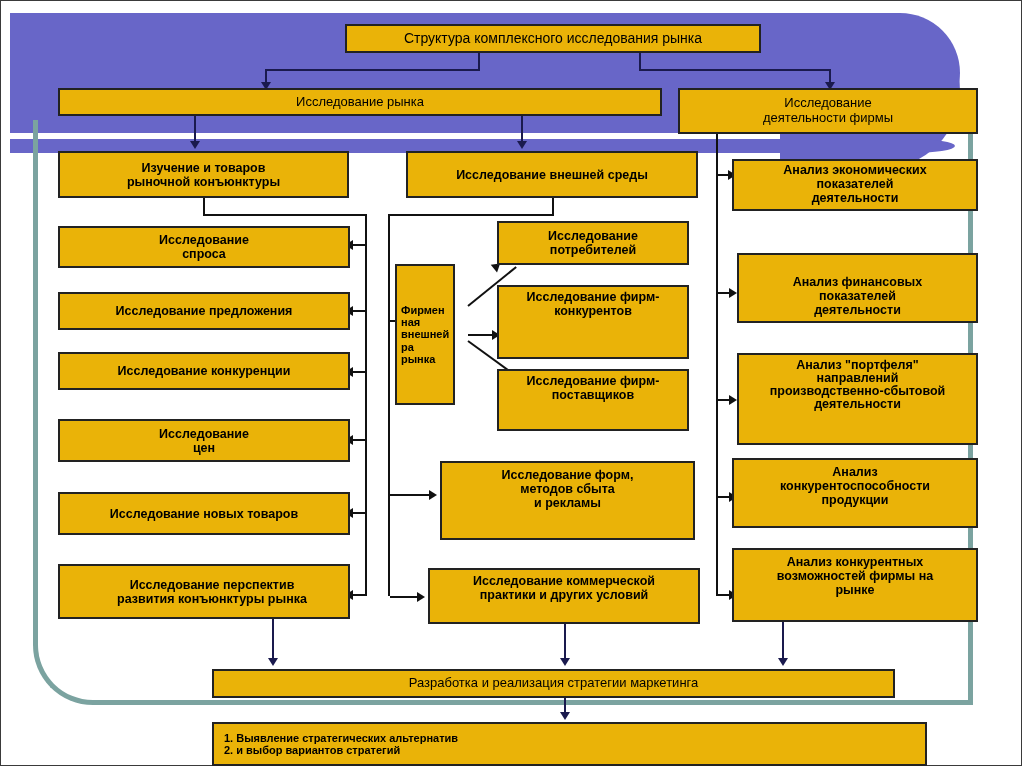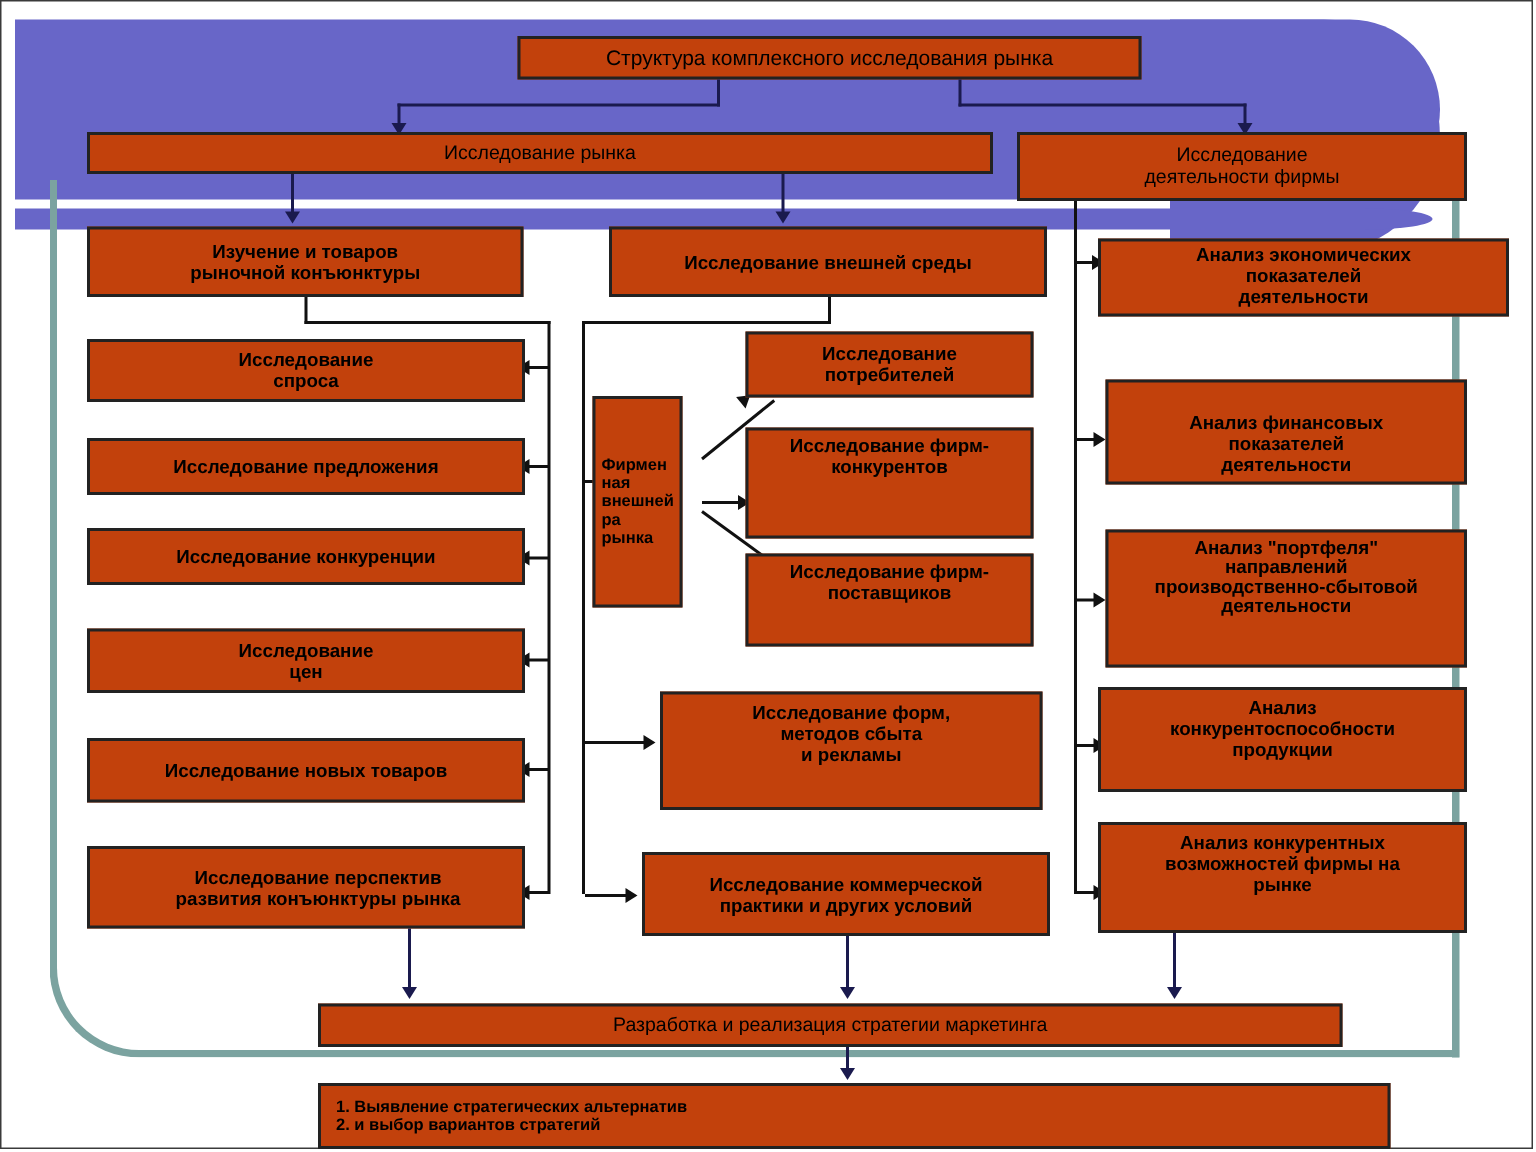--- a/index.html
+++ b/index.html
@@ -15,21 +15,21 @@
   #purple-strip{left:10px;top:139px;width:945px;height:14px;border-top-right-radius:90px 14px;border-bottom-right-radius:90px 14px;}
   #purple-blob{left:780px;top:13px;width:180px;height:155px;border-radius:0 90px 90px 0;background:#6866c8;position:absolute;}
 
   
   #teal-rect{position:absolute;left:33px;top:120px;width:940px;height:585px;
      border:5px solid #7ba3a0;border-top:none;border-right:none;
      border-bottom-left-radius:60px;box-sizing:border-box;}
   #teal-right{position:absolute;left:968px;top:120px;width:5px;height:585px;background:#7ba3a0;}
 
   
-  .box{position:absolute;background:#c2410c;border:2px solid #222;box-sizing:border-box;
+  .box{position:absolute;background:#eab308;border:2px solid #222;box-sizing:border-box;
        display:flex;align-items:center;justify-content:center;text-align:center;
        font-weight:bold;color:#000;line-height:1.12;padding:2px 4px;}
   .box.lead{font-weight:normal;}
 
   
   .ln{position:absolute;background:#1a1a4e;}
   .ln.k{background:#111;}
   .arrowhead{position:absolute;width:0;height:0;}
   .ah-down{border-left:5px solid transparent;border-right:5px solid transparent;border-top:8px solid #1a1a4e;}
   .ah-left{border-top:5px solid transparent;border-bottom:5px solid transparent;border-right:8px solid #111;}
@@ -186,40 +186,40 @@
     <span>Исследование фирм-</span>
     <span>поставщиков</span>
   </div>
 
   <div class="box" style="left:440px;top:461px;width:255px;height:79px;font-size:12.5px;flex-direction:column;justify-content:flex-start;padding-top:5px;">
     <span>Исследование форм,</span>
     <span>методов сбыта</span>
     <span>и рекламы</span>
   </div>
 
-  <div class="box" style="left:428px;top:568px;width:272px;height:56px;font-size:12.5px;flex-direction:column;justify-content:center;padding-top:4px;">
+  <div class="box" style="left:428px;top:568px;width:272px;height:56px;font-size:12.5px;flex-direction:column;justify-content:flex-start;padding-top:4px;">
     <span>Исследование коммерческой</span>
     <span>практики и других условий</span>
   </div>
 
   <div class="ln k" style="left:716px;top:176px;width:2px;height:420px;"></div>
 
   <div class="ln k" style="left:716px;top:292px;width:16px;height:2px;"></div>
   <div class="arrowhead ah-right" style="left:729px;top:288px;"></div>
 
   <div class="ln k" style="left:716px;top:399px;width:16px;height:2px;"></div>
   <div class="arrowhead ah-right" style="left:729px;top:395px;"></div>
 
   <div class="ln k" style="left:716px;top:496px;width:16px;height:2px;"></div>
   <div class="arrowhead ah-right" style="left:729px;top:492px;"></div>
 
   <div class="ln k" style="left:716px;top:594px;width:16px;height:2px;"></div>
   <div class="arrowhead ah-right" style="left:729px;top:590px;"></div>
 
-  <div class="box" style="left:732px;top:159px;width:274px;height:52px;font-size:12.5px;flex-direction:column;justify-content:flex-start;padding-top:2px;">
+  <div class="box" style="left:732px;top:159px;width:246px;height:52px;font-size:12.5px;flex-direction:column;justify-content:flex-start;padding-top:2px;">
     <span>Анализ экономических</span>
     <span>показателей</span>
     <span>деятельности</span>
   </div>
 
   <div class="box" style="left:737px;top:253px;width:241px;height:70px;font-size:12.5px;flex-direction:column;justify-content:flex-start;padding-top:20px;">
     <span>Анализ финансовых</span>
     <span>показателей</span>
     <span>деятельности</span>
   </div>

